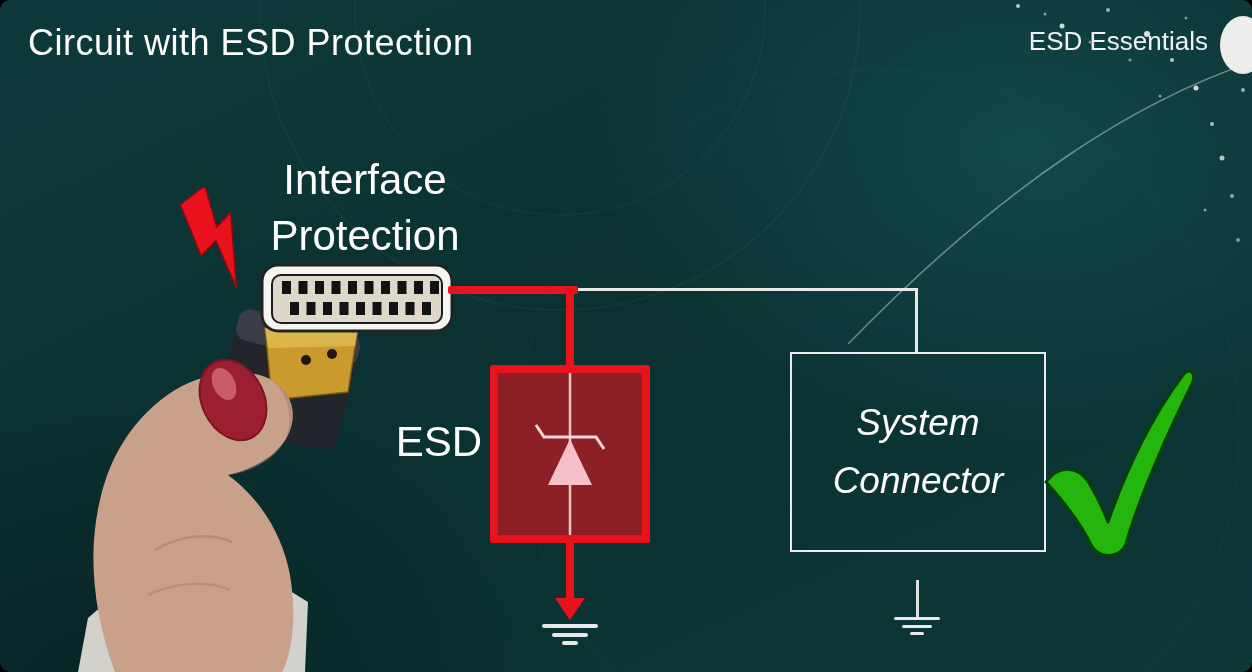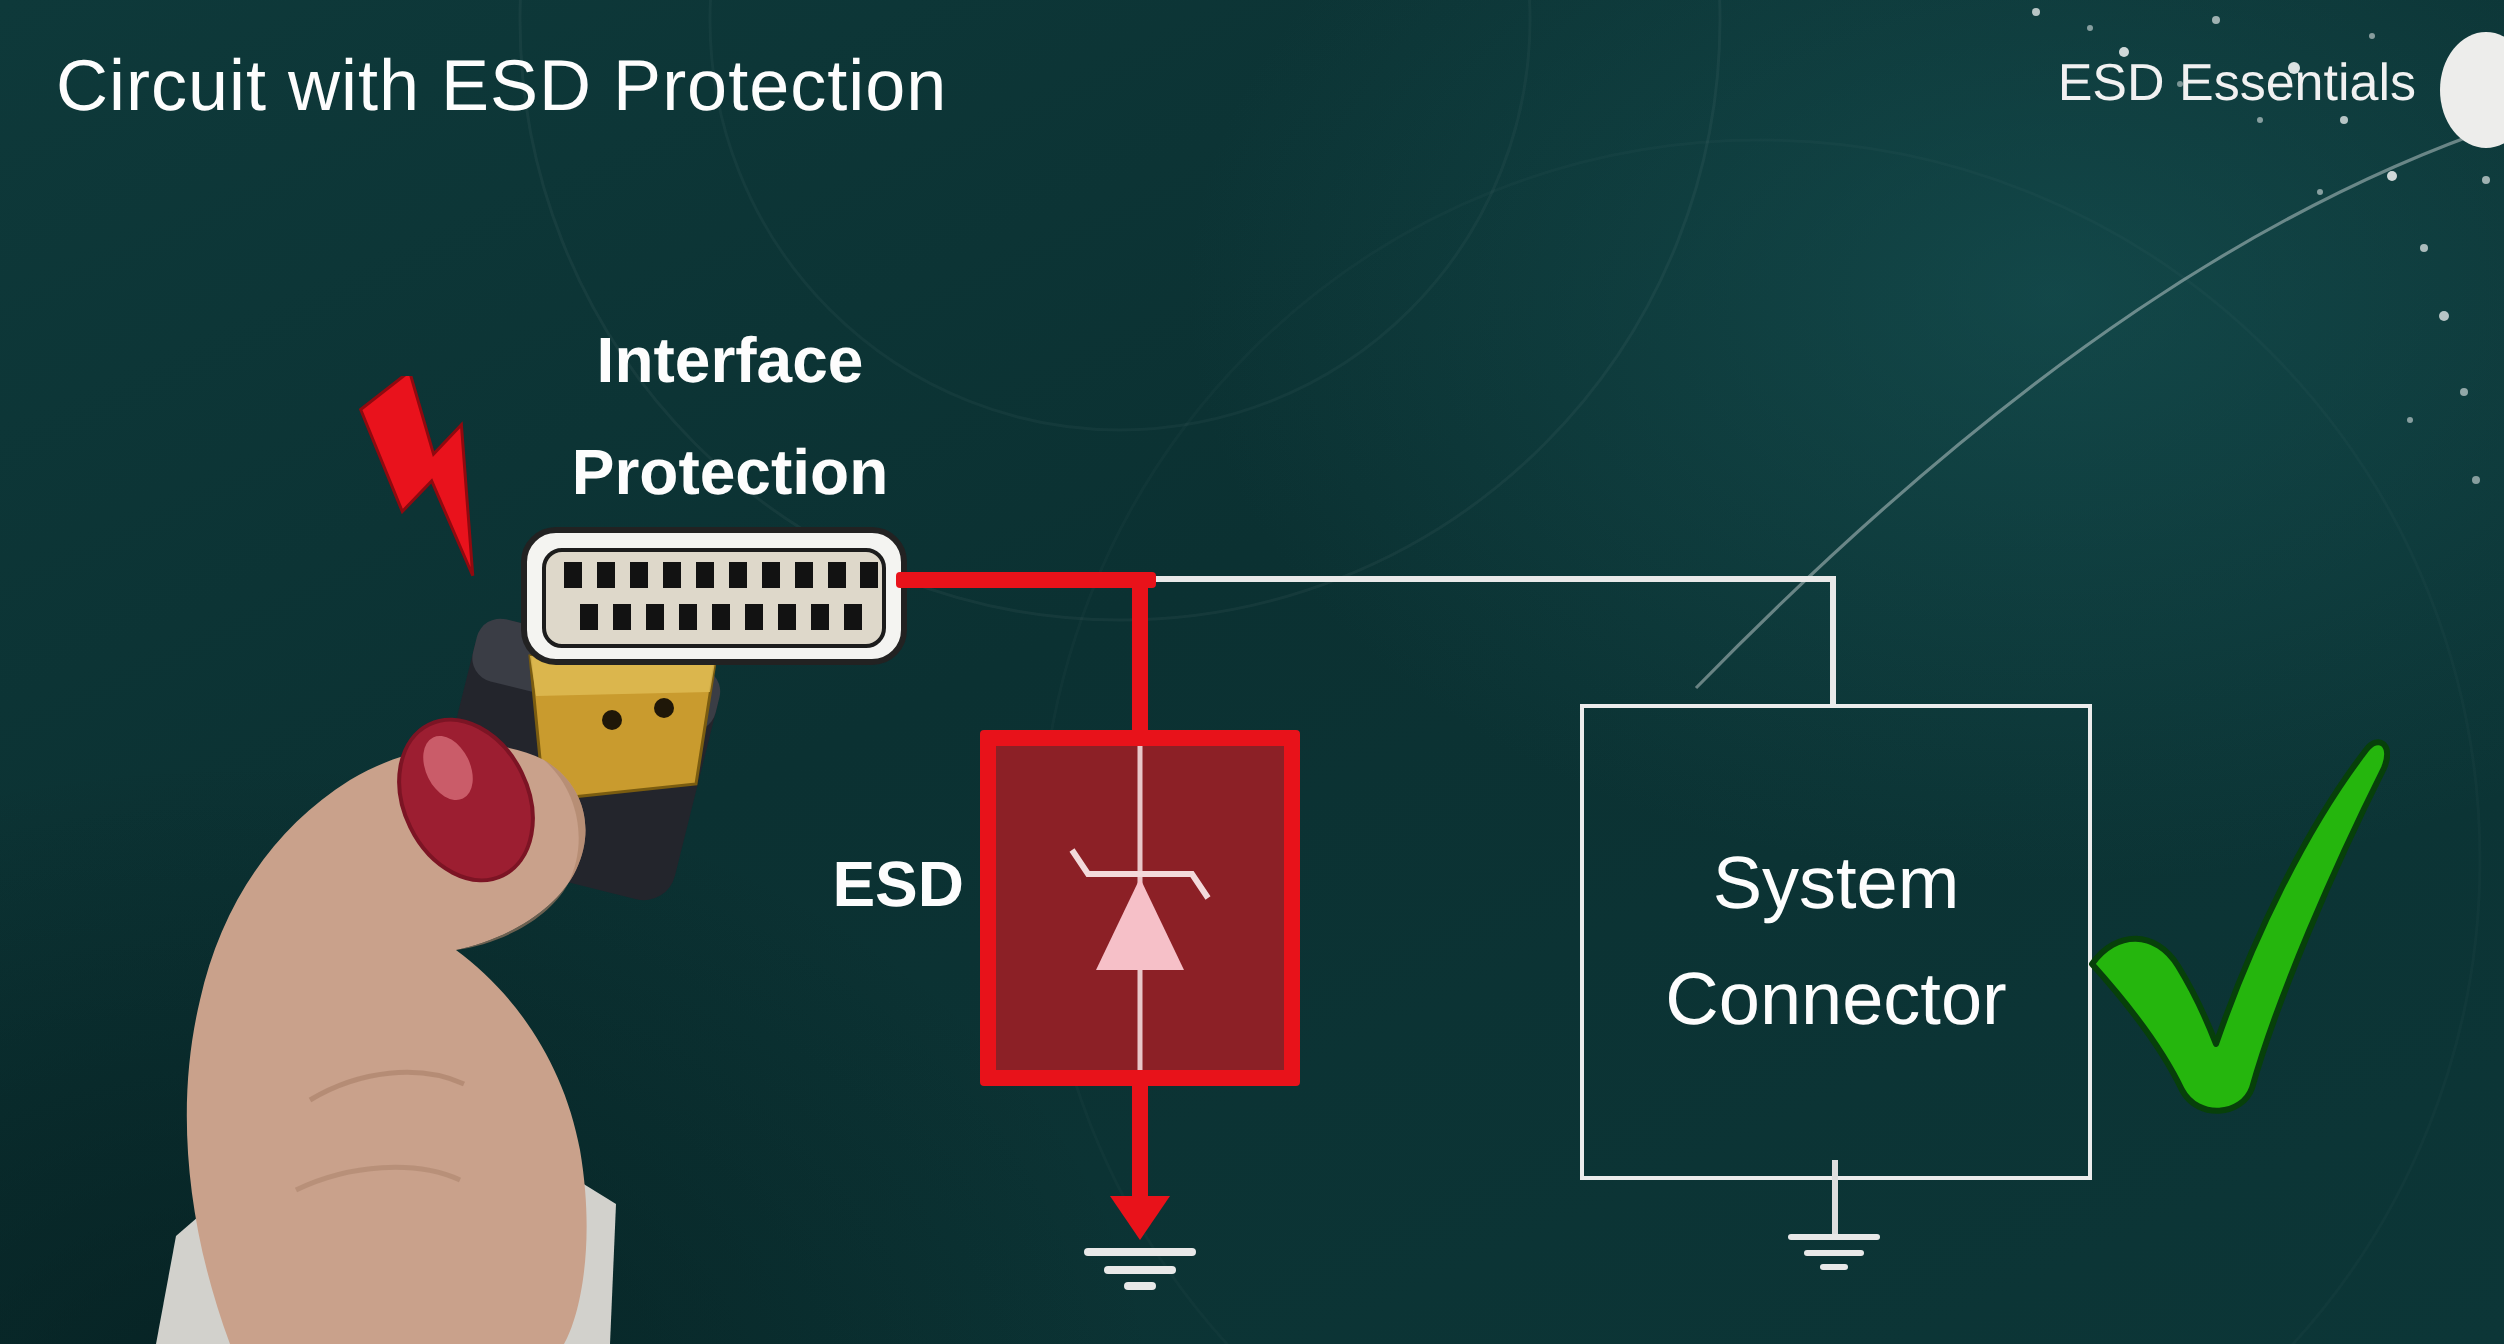--- a/index.html
+++ b/index.html
@@ -3,47 +3,48 @@
 <meta charset="utf-8">
 <style>
   html,body{margin:0;padding:0;background:#000;}
   .stage{
     position:relative;width:1252px;height:672px;overflow:hidden;
     font-family:"Liberation Sans",sans-serif;color:#fff;
     background:
       radial-gradient(ellipse 620px 420px at 82% 22%, rgba(30,104,106,0.40), rgba(0,0,0,0) 70%),
       radial-gradient(ellipse 700px 500px at 10% 105%, rgba(4,26,27,0.65), rgba(0,0,0,0) 65%),
       linear-gradient(155deg,#0e393a 0%, #0b3132 45%, #0c3637 100%);
+    border-radius: 10px;
   }
   .abs{position:absolute;}
   .title{left:28px;top:22px;font-size:36px;letter-spacing:0.5px;color:#fdfdfd;}
   .brand{right:44px;top:26px;font-size:26px;color:#f1f1f1;}
   .brand-logo{right:-14px;top:16px;width:46px;height:58px;border-radius:50%;background:#ededeb;}
-  .lbl{line-height:56px;font-size:32px;color:#fdfdfd;font-weight:bold;}
+  .lbl{line-height:56px;font-size:42px;color:#fdfdfd;}
   .connector-label{left:230px;top:152px;width:270px;text-align:center;}
   .diode-label{left:320px;top:414px;width:162px;text-align:right;}
   
   .wire-white-h{left:574px;top:288px;width:344px;height:3px;background:#e9e9e9;}
   .wire-white-v{left:915px;top:289px;width:3px;height:65px;background:#e9e9e9;}
   .wire-red-h{left:448px;top:286px;width:130px;height:8px;background:#e8121a;border-radius:2px;}
   .wire-red-v{left:566px;top:286px;width:8px;height:87px;background:#e8121a;}
   
   .diode-box{left:490px;top:365px;width:160px;height:178px;border:8px solid #e8121a;
     background:#8c2026;box-sizing:border-box;border-radius:2px;}
   
   .arrow-stem{left:566px;top:543px;width:8px;height:57px;background:#e8121a;}
   .arrow-head{left:555px;top:598px;width:0;height:0;
     border-left:15px solid transparent;border-right:15px solid transparent;
     border-top:22px solid #e8121a;}
   
   .gnd-line{background:#e8e8e8;height:4px;border-radius:2px;}
   
-  .system-box{left:790px;top:352px;width:256px;height:238px;border:2px solid #ececec;
+  .system-box{left:790px;top:352px;width:256px;height:200px;border:2px solid #ececec;
     box-sizing:border-box;display:flex;flex-direction:column;align-items:center;
-    justify-content:center;gap:8px;}
+    justify-content:center;gap:8px;font-style:italic;}
   .system-box div{font-size:37px;line-height:1.35;color:#fdfdfd;}
   .sys-stem{left:916px;top:580px;width:3px;height:37px;background:#dedede;}
 </style>
 </head>
 <body>
 
 <div class="stage">
 
   <svg class="abs" style="left:0;top:0;" width="1252" height="672" viewBox="0 0 1252 672">
     <circle cx="560" cy="10" r="300" fill="none" stroke="rgba(255,255,255,0.045)" stroke-width="1.5"></circle>

